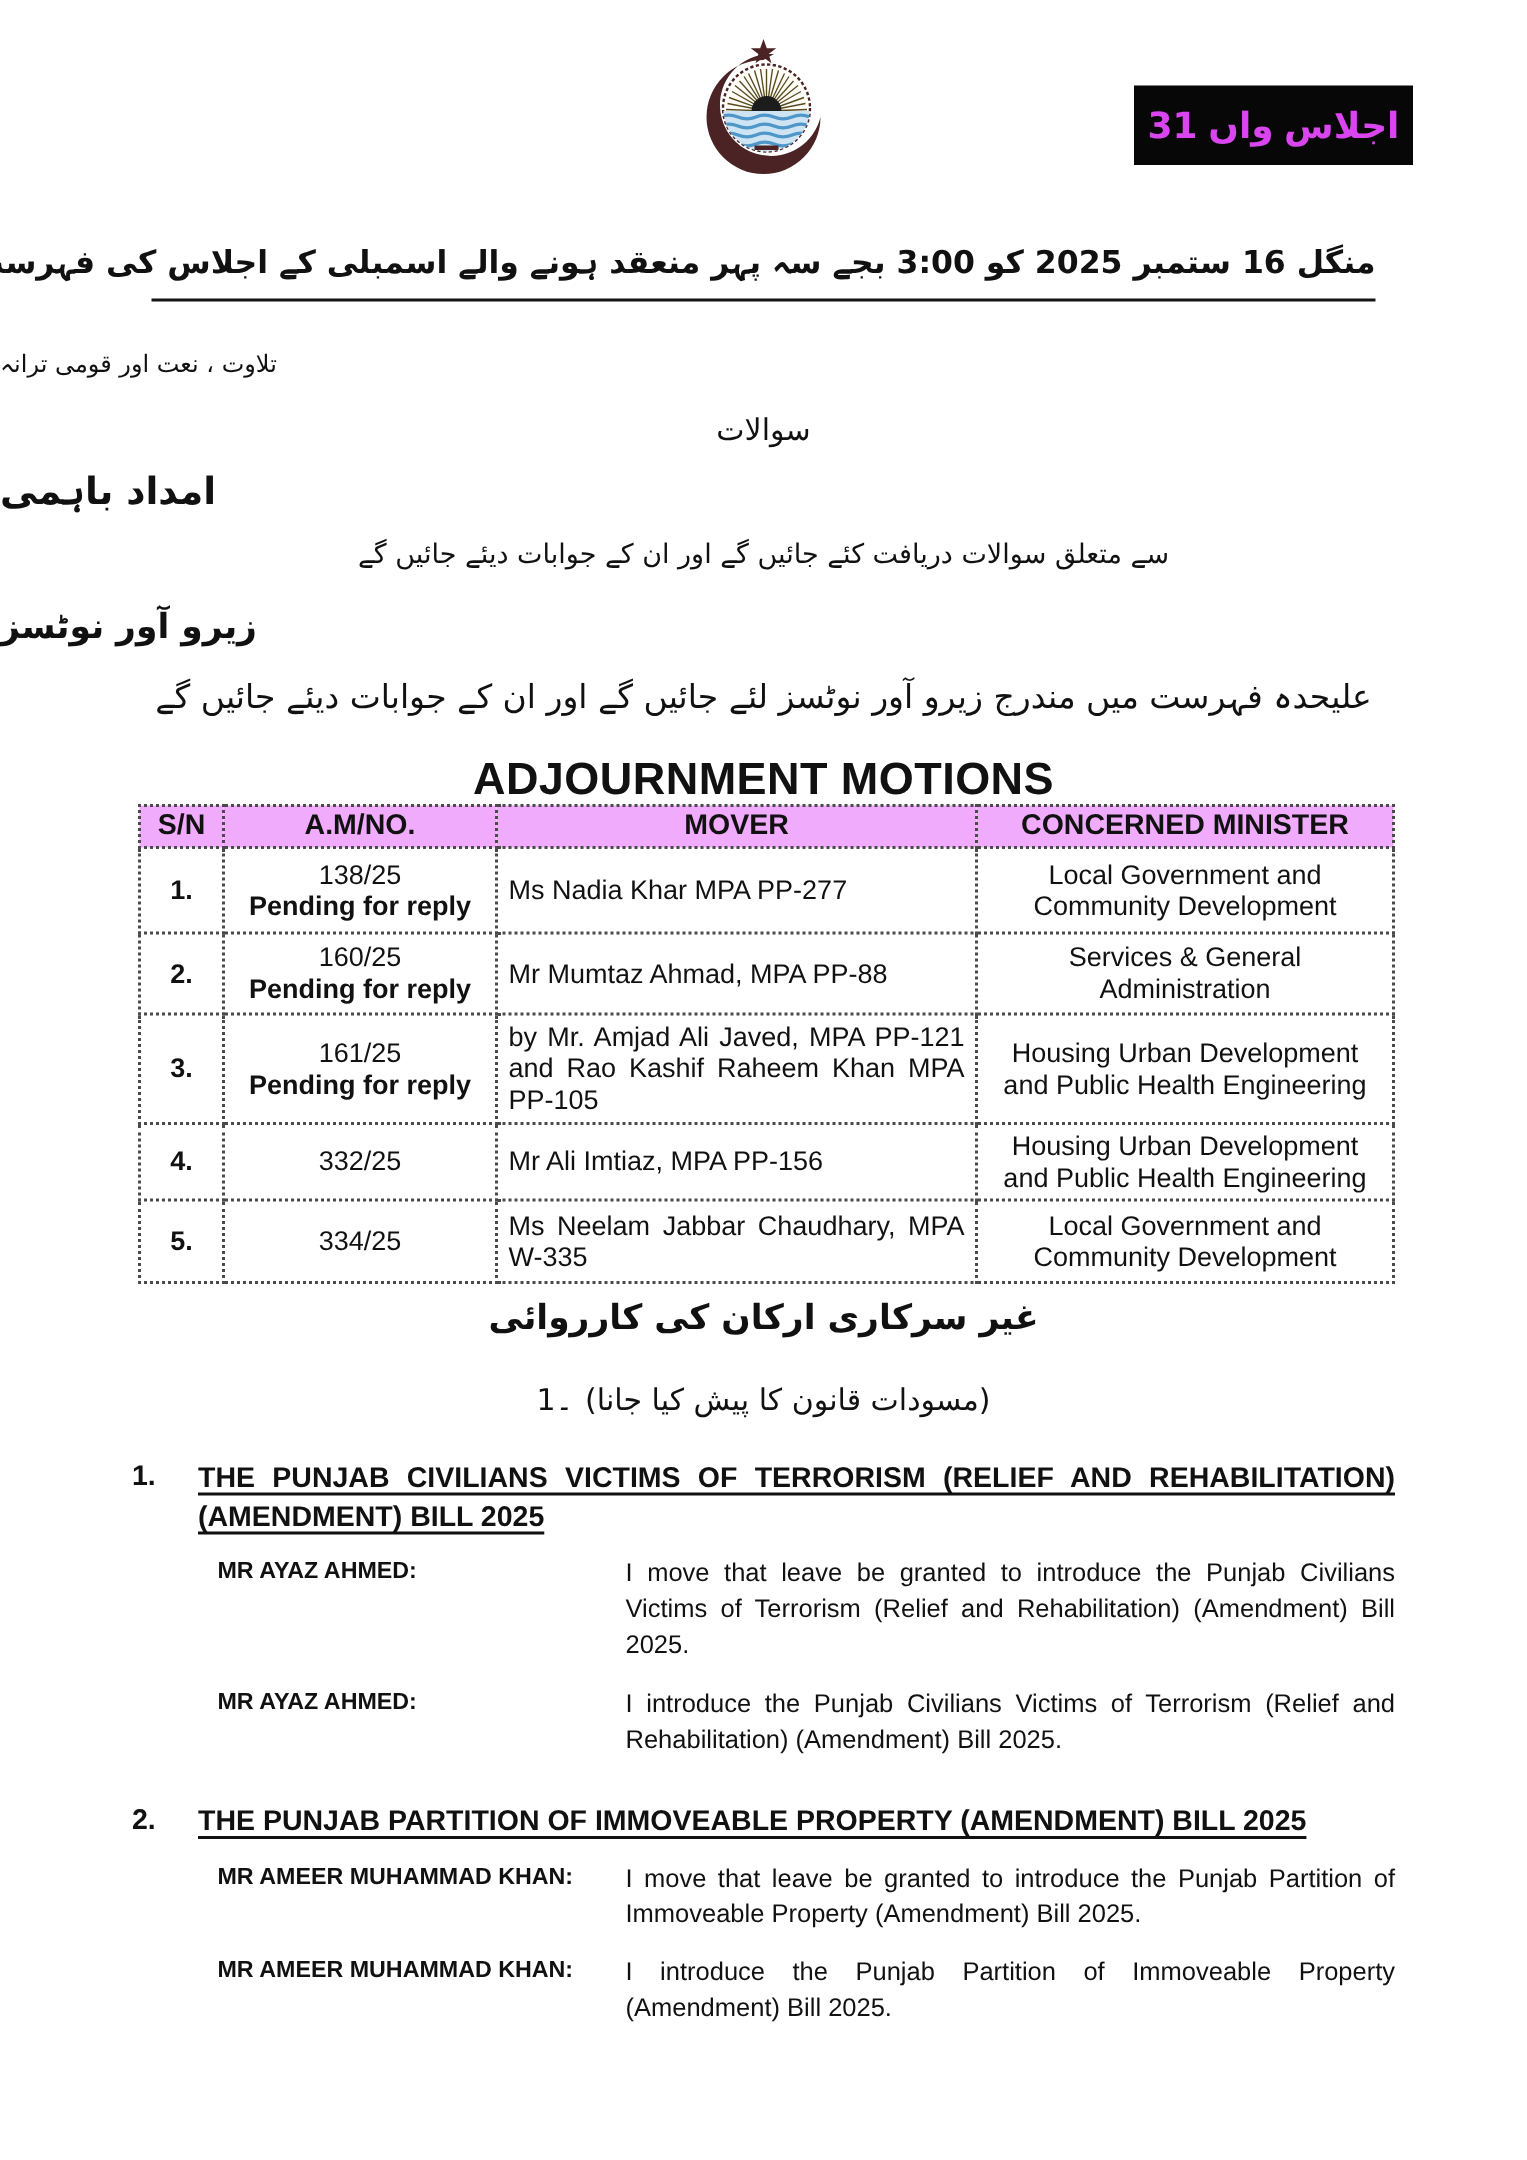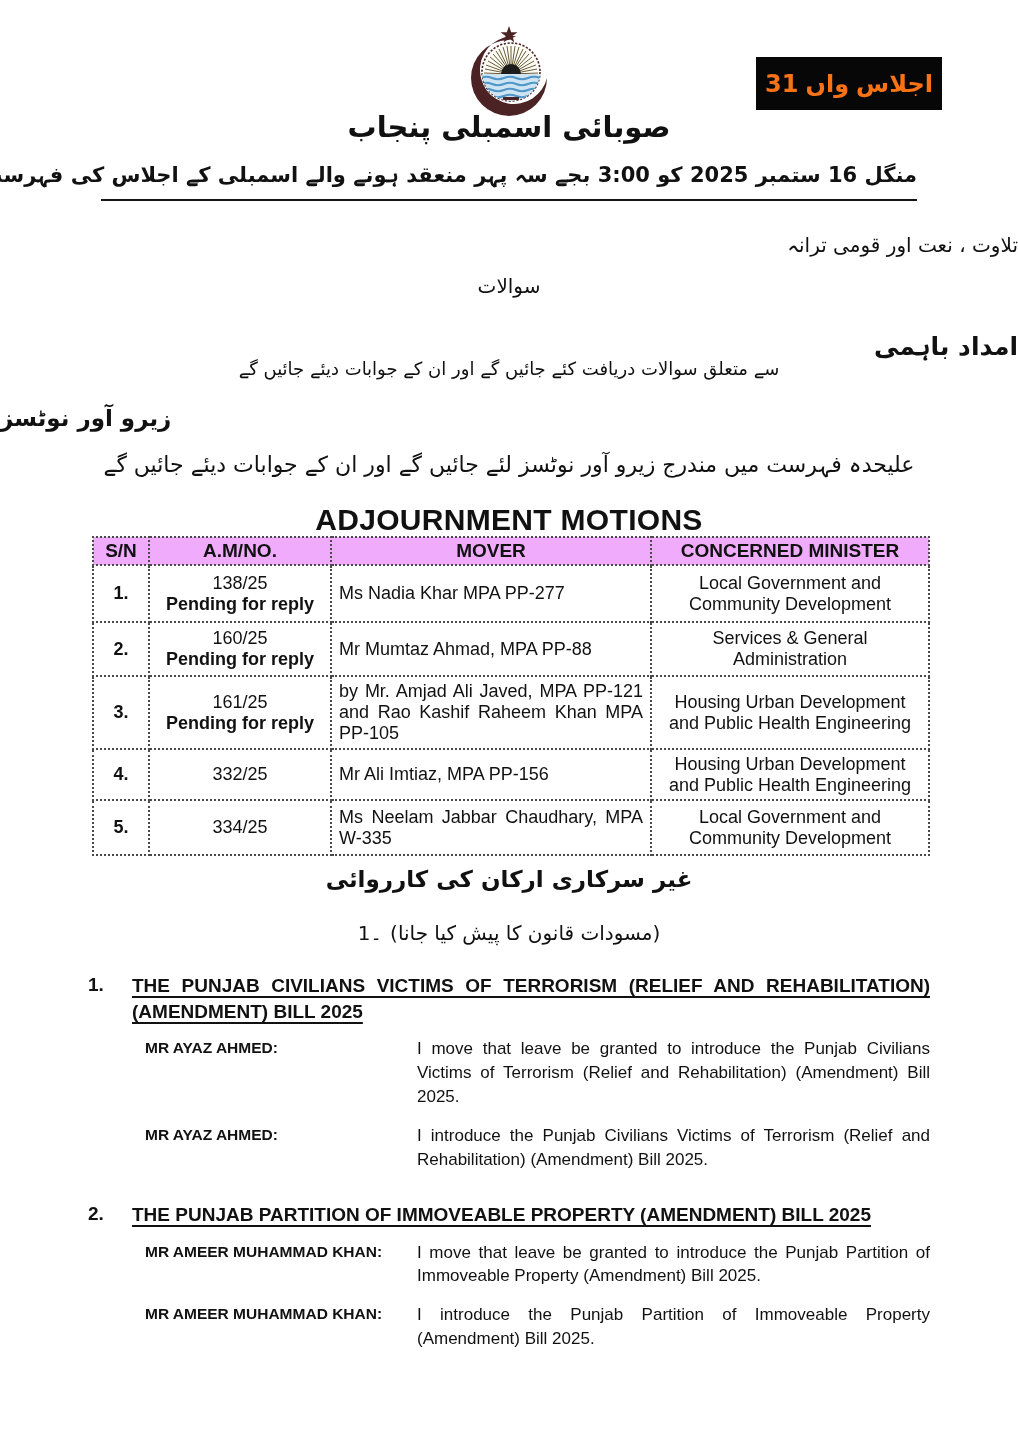--- a/index.html
+++ b/index.html
@@ -7,39 +7,39 @@
   .page {
     position:relative; width:1018px; height:1440px; margin:0 auto;
     background:#ffffff; overflow:hidden;
     font-family:"Liberation Sans", sans-serif; color:#111;
   }
   .urdu { font-family:"DejaVu Sans", sans-serif; direction:rtl; }
 
   
   .session-badge {
     position:absolute; top:57px; right:76px; width:186px; height:53px;
-    background:#070707; color:#f97316; display:flex; flex-direction:row;
+    background:#070707; color:#d946ef; display:flex; flex-direction:row;
     align-items:center; justify-content:center; gap:7px;
     font-family:"DejaVu Sans", sans-serif; font-weight:bold; font-size:24px;
     direction:ltr;
   }
   .emblem { position:absolute; top:24px; left:449px; width:120px; height:94px; }
   .assembly-title {
     position:absolute; top:110px; left:0; width:100%; text-align:center;
     font-size:29px; font-weight:bold;
   }
   .date-line {
     position:absolute; top:163px; left:101px; width:816px;
     text-align:center; white-space:nowrap; overflow:visible;
     font-size:21px; font-weight:bold;
     border-bottom:2px solid #151515; padding-bottom:12px;
   }
-  .line-tilawat  { position:absolute; top:233px; left:0; width:100%; text-align:right; font-size:20px; }
+  .line-tilawat  { position:absolute; top:233px; left:0; width:100%; text-align:left; font-size:16px; }
   .line-questions{ position:absolute; top:274px; left:0; width:100%; text-align:center; font-size:20px; }
-  .head-coop     { position:absolute; top:332px; left:0; width:100%; text-align:right; font-size:25px; font-weight:bold; }
+  .head-coop     { position:absolute; top:313px; left:0; width:100%; text-align:left; font-size:25px; font-weight:bold; }
   .note-coop     { position:absolute; top:358px; left:0; width:100%; text-align:center; font-size:18px; }
   .head-zero     { position:absolute; top:405px; left:0; width:100%; text-align:left; font-size:23px; font-weight:bold; }
   .note-zero     { position:absolute; top:452px; left:0; width:100%; text-align:center; font-size:22px; }
 
   
   .am-title {
     position:absolute; top:503px; left:0; width:100%; text-align:center;
     font-size:30px; font-weight:bold; letter-spacing:0.3px;
   }
   table.am-table {
@@ -147,21 +147,20 @@
         <path d="M31 54 q6 -2.5 12 0 t12 0 t12 0 t12 0 t12 0"></path>
         <path d="M31 60 q6 -2.5 12 0 t12 0 t12 0 t12 0 t12 0"></path>
         <path d="M31 66 q6 -2.5 12 0 t12 0 t12 0 t12 0 t12 0"></path>
         <path d="M31 72 q6 -2.5 12 0 t12 0 t12 0 t12 0 t12 0"></path>
       </g>
 
       <rect x="54" y="73" width="16" height="3" fill="#4b2325"></rect>
     </g>
   </svg>
 
-  <div class="assembly-title urdu">صوبائی اسمبلی پنجاب</div>
   <div class="date-line urdu">منگل 16 ستمبر 2025 کو 3:00 بجے سہ پہر منعقد ہونے والے اسمبلی کے اجلاس کی فہرست کارروائی</div>
   <div class="line-tilawat urdu">تلاوت ، نعت اور قومی ترانہ</div>
   <div class="line-questions urdu">سوالات</div>
   <div class="head-coop urdu">امداد باہمی</div>
   <div class="note-coop urdu">سے متعلق سوالات دریافت کئے جائیں گے اور ان کے جوابات دیئے جائیں گے</div>
   <div class="head-zero urdu">زیرو آور نوٹسز</div>
   <div class="note-zero urdu">علیحدہ فہرست میں مندرج زیرو آور نوٹسز لئے جائیں گے اور ان کے جوابات دیئے جائیں گے</div>
 
   <div class="am-title">ADJOURNMENT MOTIONS</div>
 

